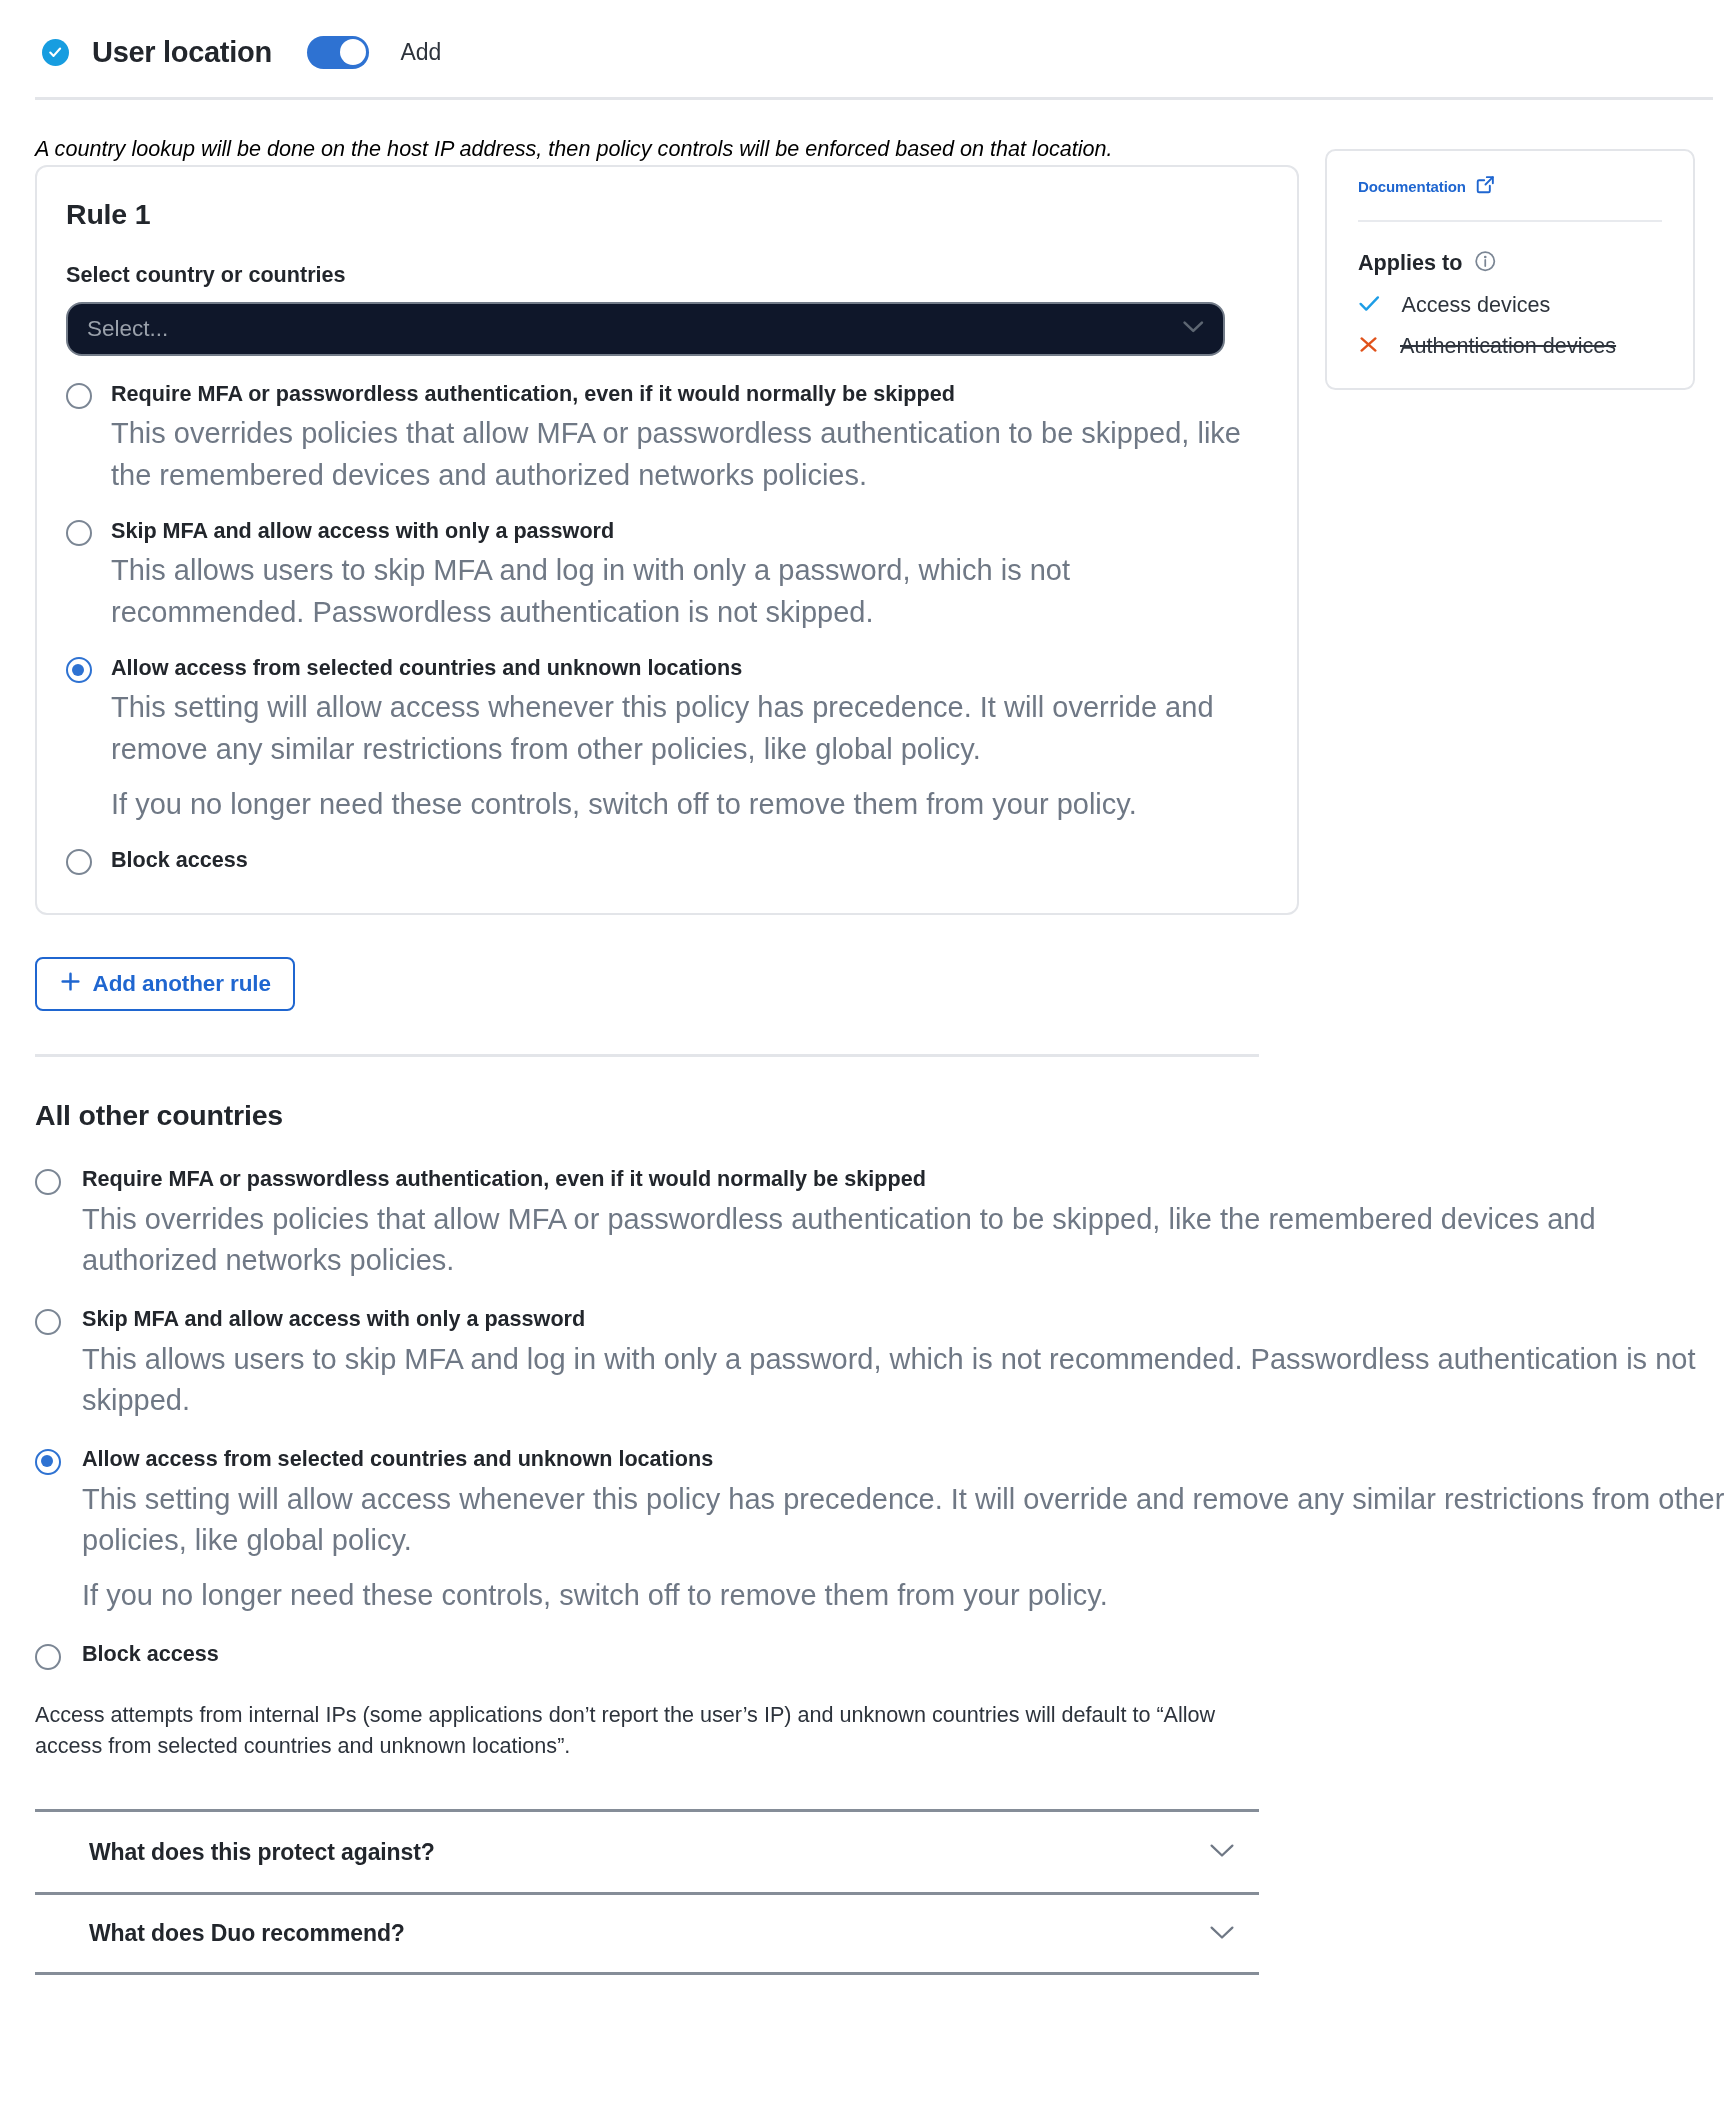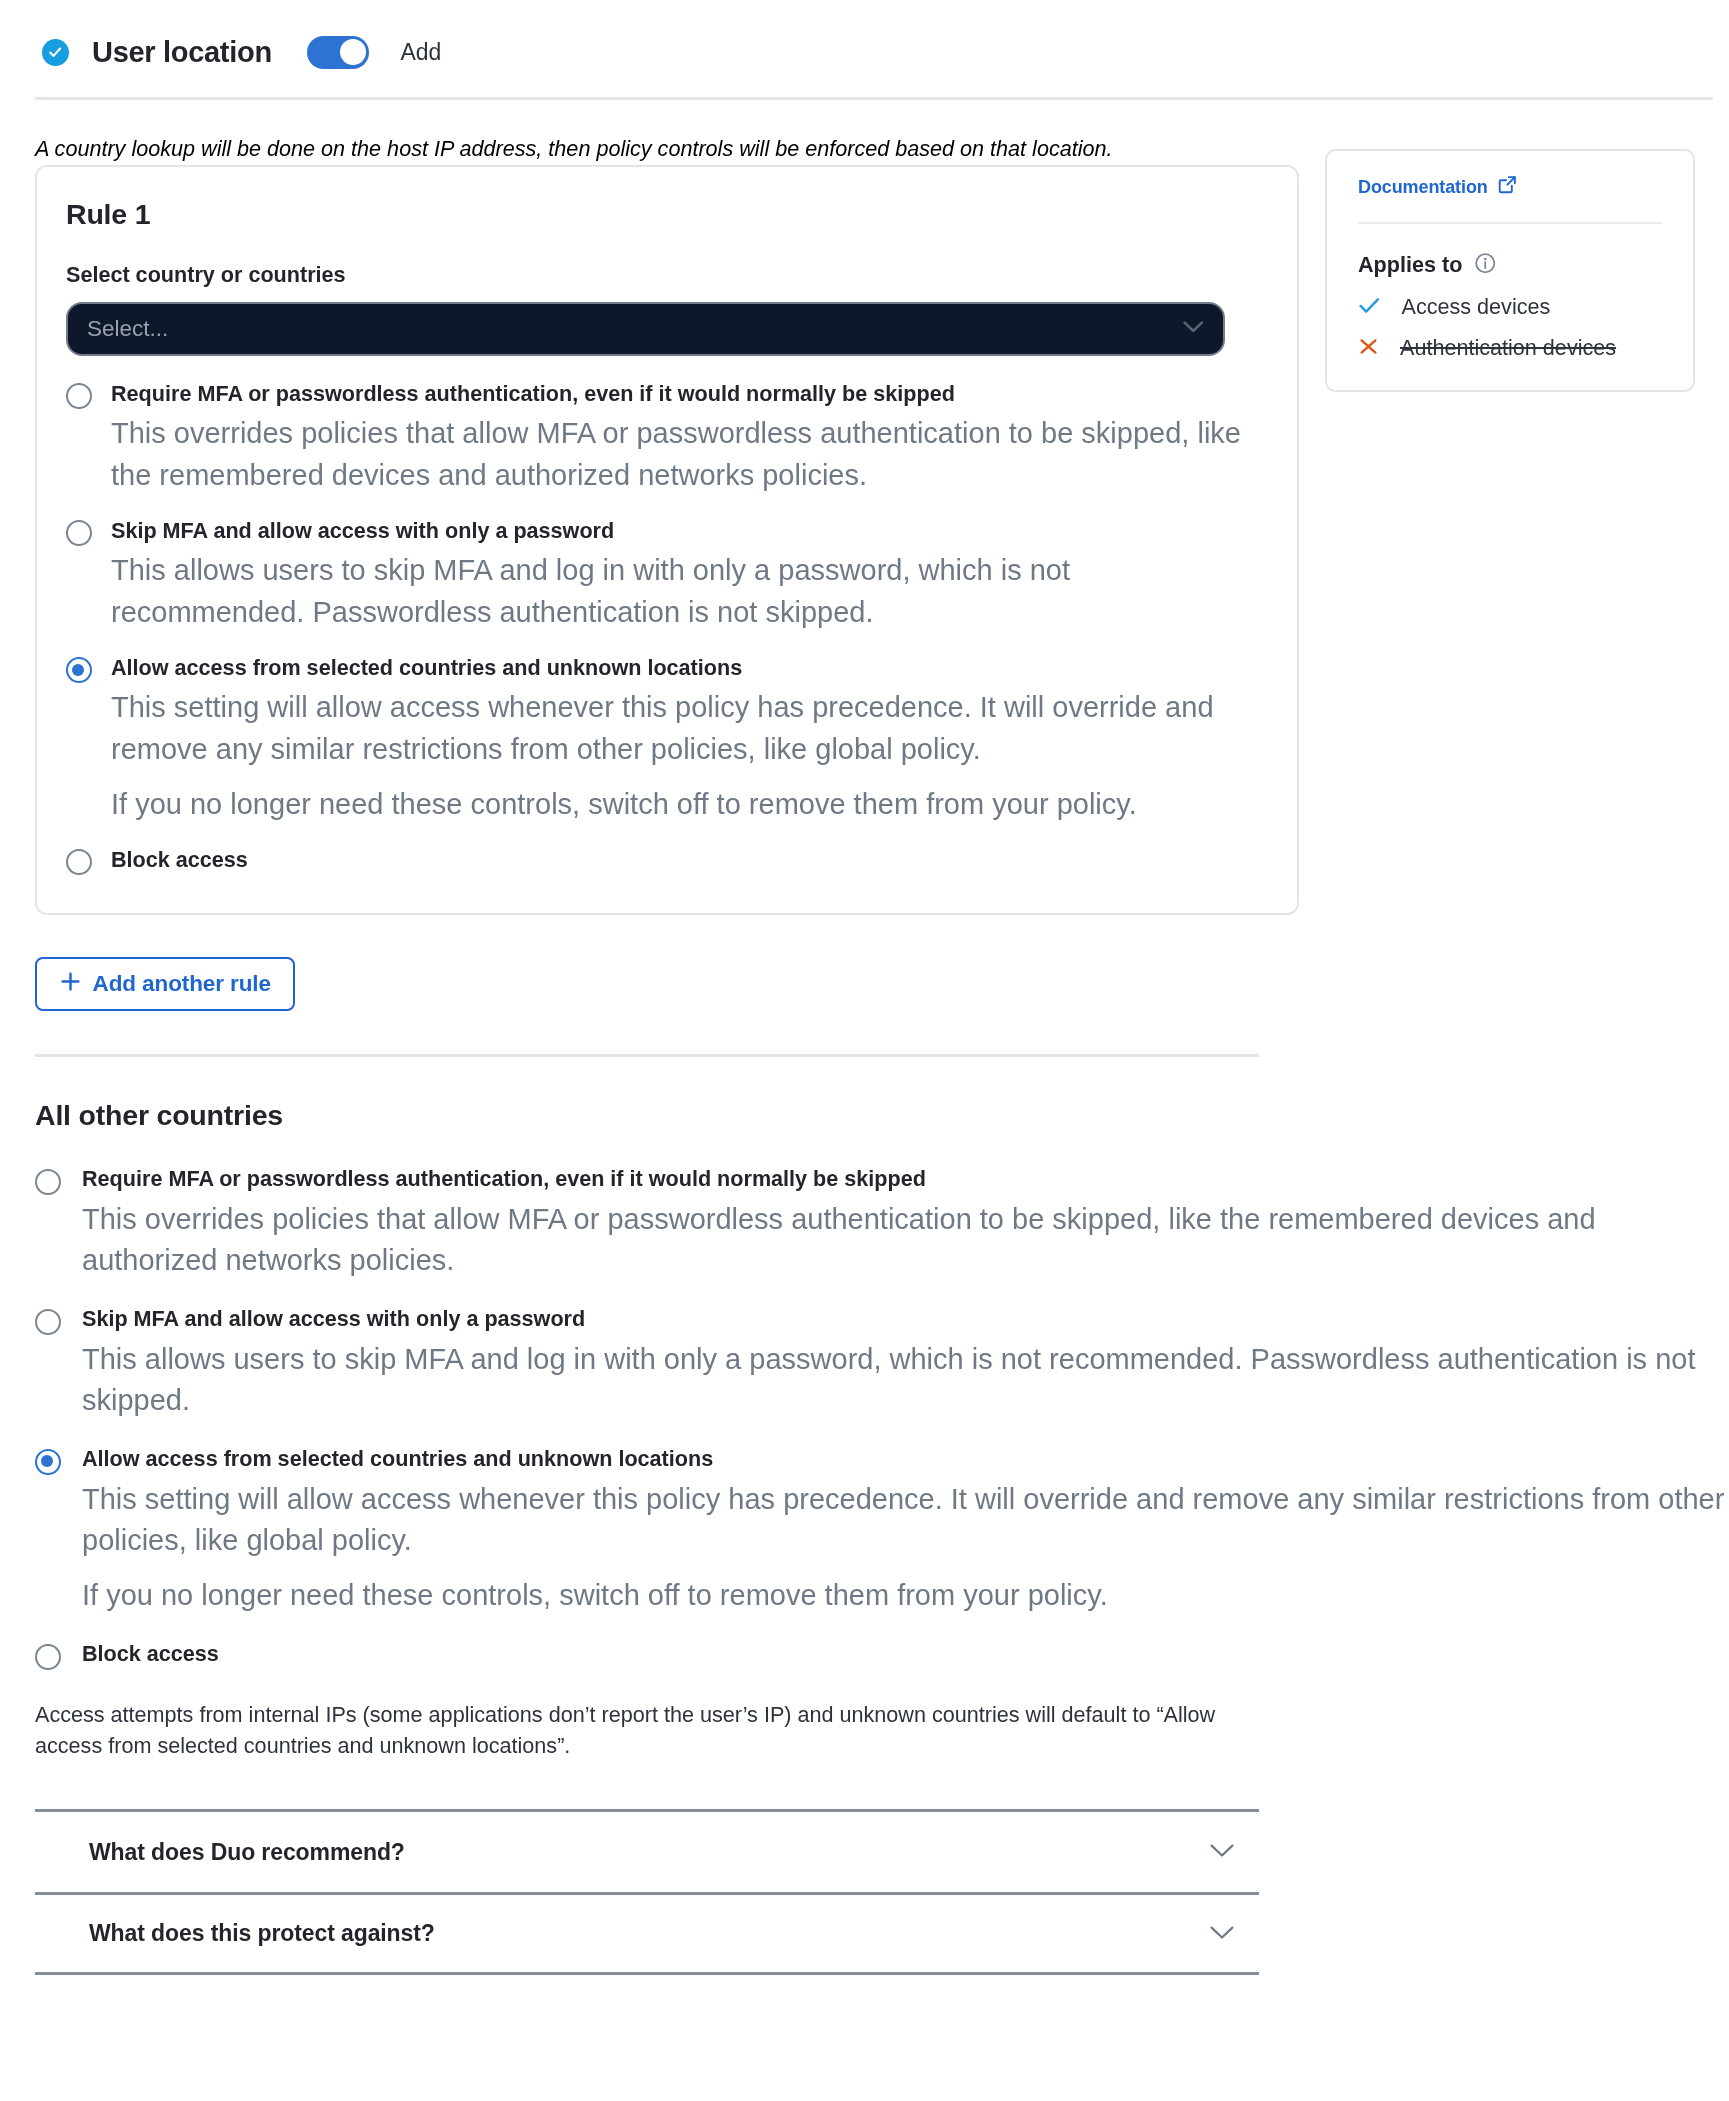--- a/index.html
+++ b/index.html
@@ -233,21 +233,21 @@
     border: 2.6px solid #e3e5e9;
     border-radius: 10.4px;
     padding: 24px 31px 29px 31px;
     background: #fff;
   }
   .doc-link {
     display: inline-flex;
     align-items: center;
     gap: 10.4px;
     color: #1f66d0;
-    font-size: 18px;
+    font-size: 15px;
     font-weight: bold;
     text-decoration: none;
     letter-spacing: -0.1px;
   }
   .doc-divider {
     margin-top: 22.5px;
     height: 2.6px;
     background: #e8eaee;
   }
   .applies-to-row {
@@ -395,30 +395,30 @@
       </div>
 
     </div>
 
     <p class="footnote">Access attempts from internal IPs (some applications don’t report the user’s IP) and unknown countries will default to “Allow access from selected countries and unknown locations”.</p>
 
     
     <div class="accordions">
 
       <div class="accordion-item">
-        <span class="accordion-label">What does Duo recommend?</span>
+        <span class="accordion-label">What does this protect against?</span>
         <span class="accordion-chevron">
           <svg width="26" height="15.6" viewBox="0 0 30 18" aria-hidden="true">
             <path d="M3 3 L15 14.5 L27 3" fill="none" stroke="#6f7885" stroke-width="2.6" stroke-linecap="round" stroke-linejoin="round"></path>
           </svg>
         </span>
       </div>
 
       <div class="accordion-item">
-        <span class="accordion-label">What does this protect against?</span>
+        <span class="accordion-label">What does Duo recommend?</span>
         <span class="accordion-chevron">
           <svg width="26" height="15.6" viewBox="0 0 30 18" aria-hidden="true">
             <path d="M3 3 L15 14.5 L27 3" fill="none" stroke="#6f7885" stroke-width="2.6" stroke-linecap="round" stroke-linejoin="round"></path>
           </svg>
         </span>
       </div>
 
     </div>
 
   </div>

